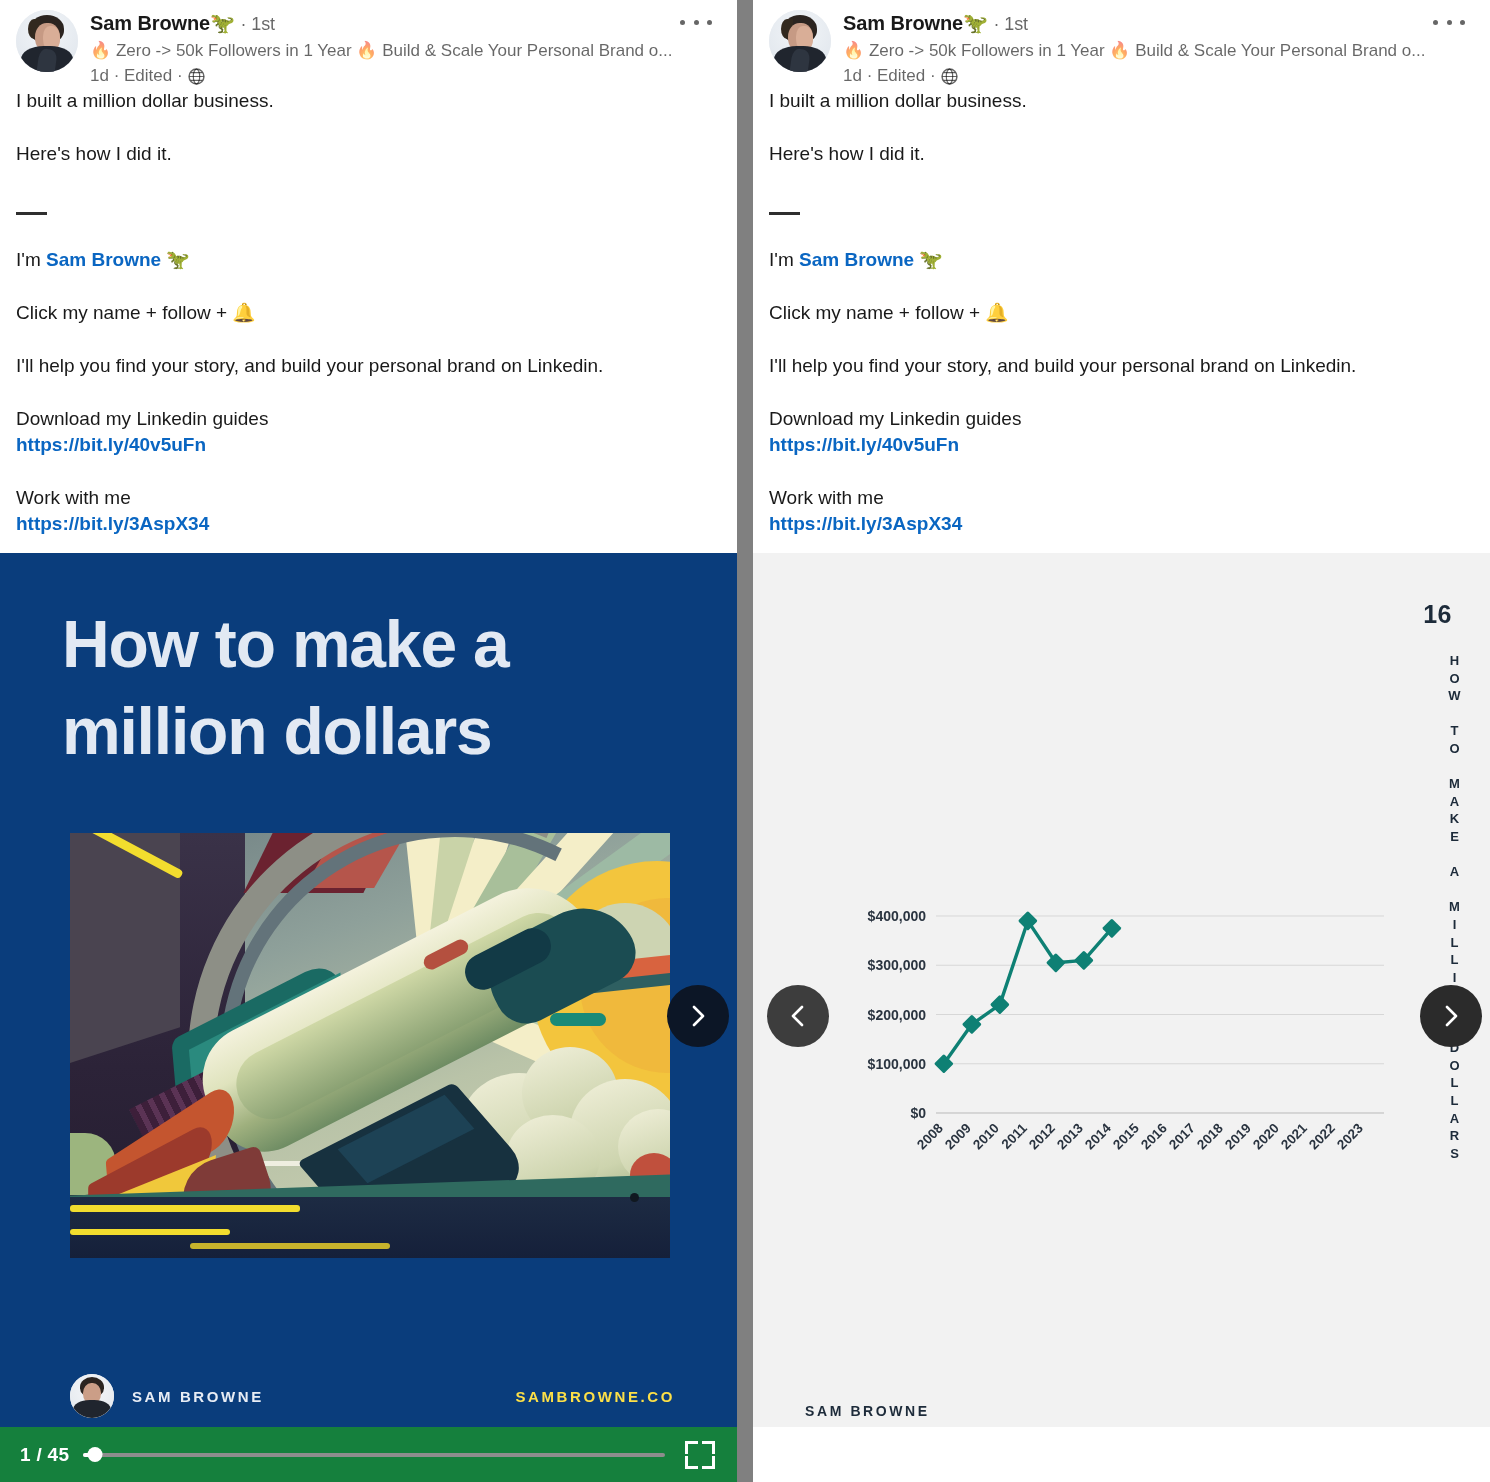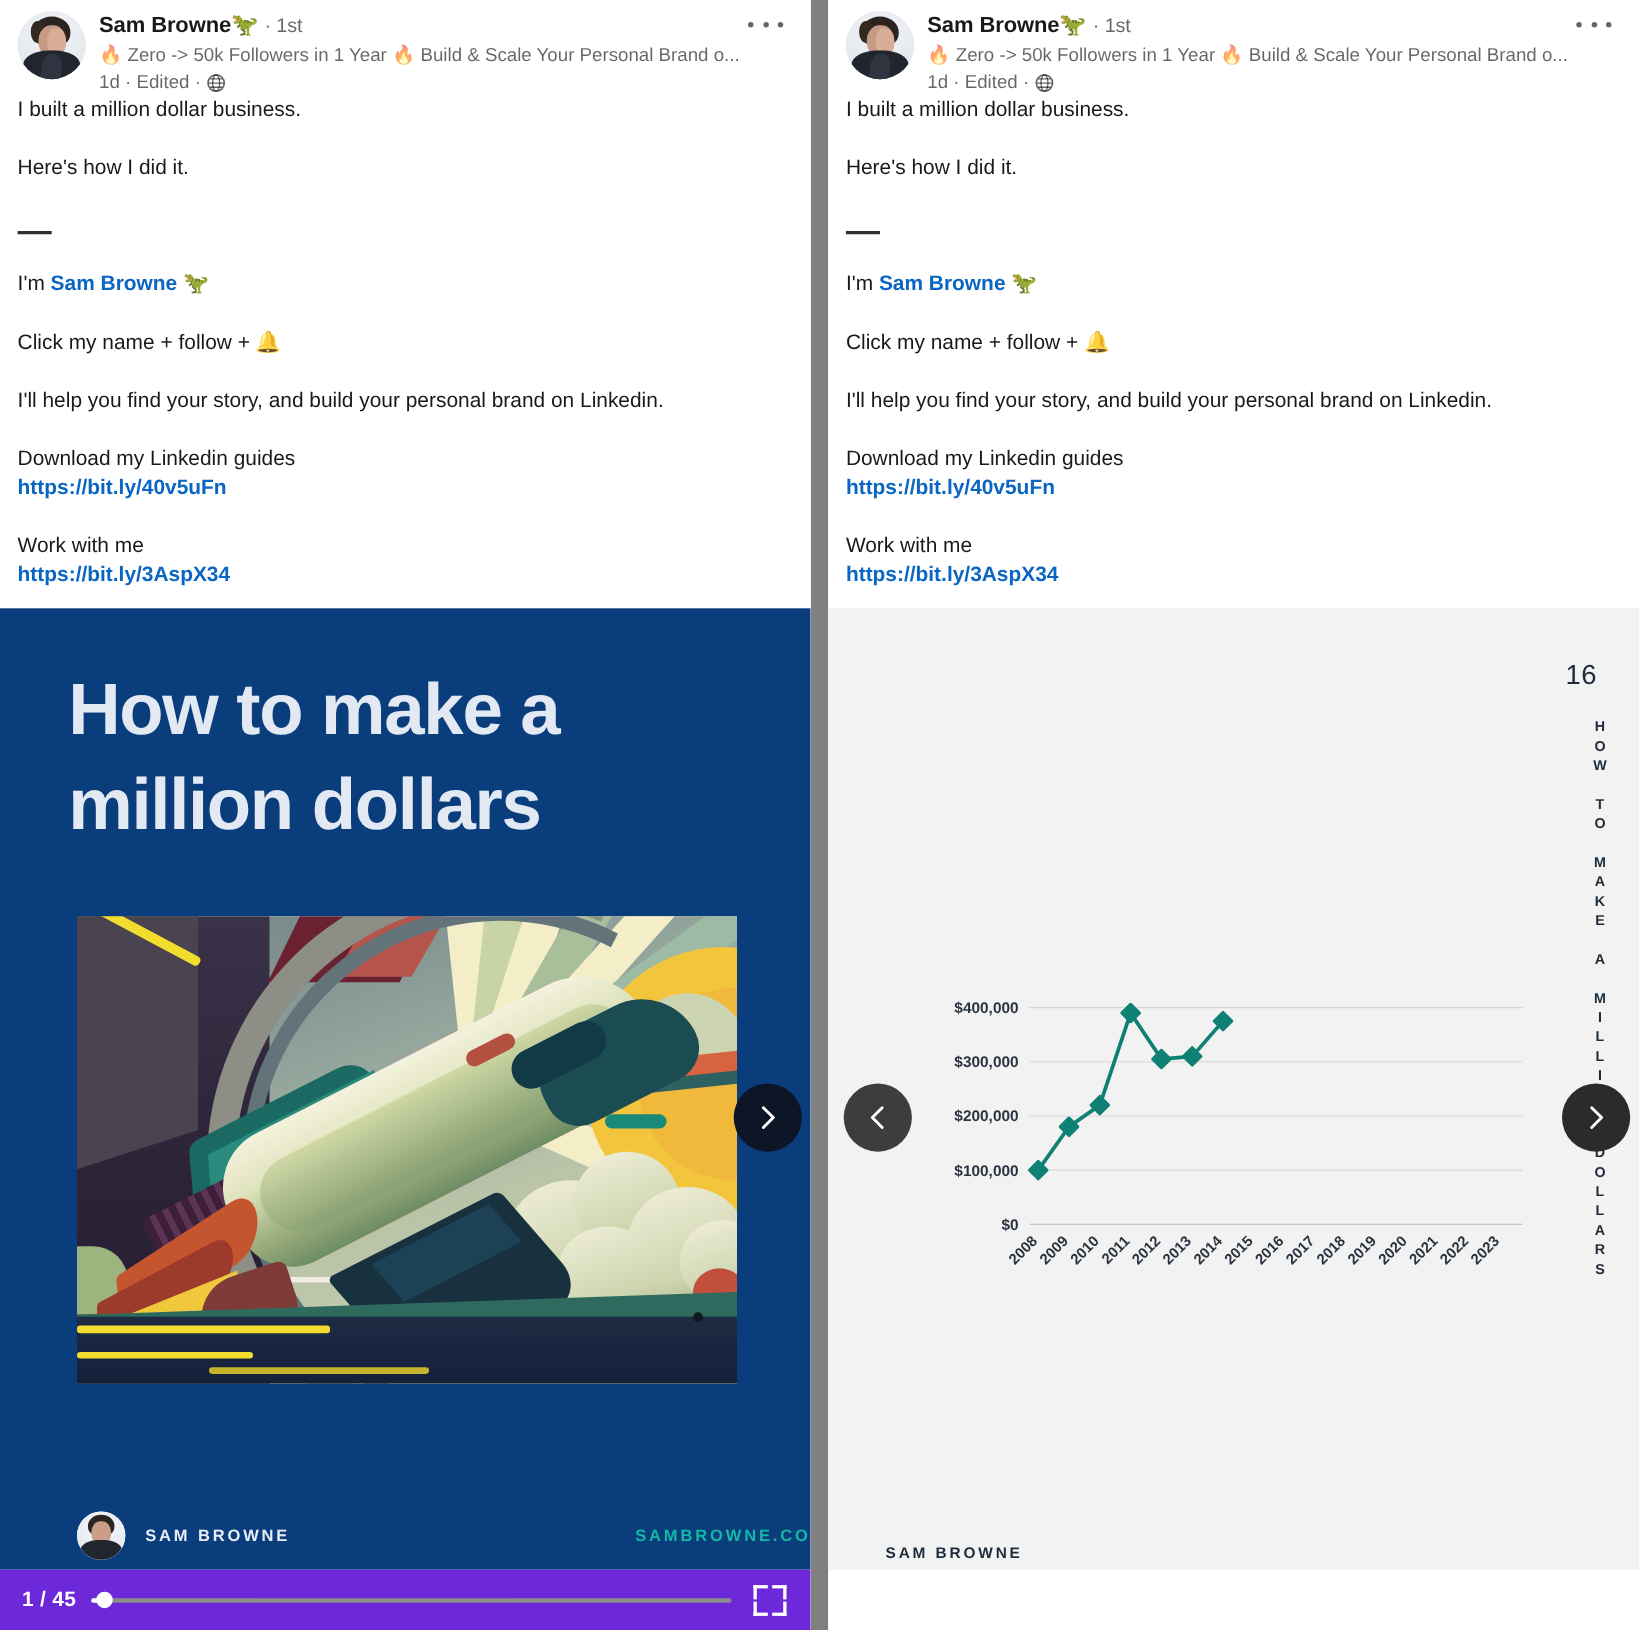--- a/index.html
+++ b/index.html
@@ -125,55 +125,55 @@
   .art-dot { left: 560px; top: 360px; width: 9px; height: 9px; background:#101820; border-radius:50%; }
 
   
   .slide-foot { position: absolute; left: 0; right: 0; bottom: 0; height: 62px; display: flex; align-items: center; }
   .sf-avatar { width: 44px; height: 44px; border-radius: 50%; margin-left: 70px; overflow: hidden; position: relative; background:#eef1f5; flex:0 0 44px; }
   .sf-avatar .av-bg { position:absolute; inset:0; background: radial-gradient(circle at 50% 34%, #f4f6f9 0%, #e6eaef 75%); }
   .sf-avatar .av-hair { position:absolute; left:10px; top:3px; width:24px; height:20px; border-radius:50% 50% 44% 44%; background:#2b2420; }
   .sf-avatar .av-face { position:absolute; left:13px; top:9px; width:18px; height:22px; border-radius:46% 46% 50% 50%; background:#cb9e87; }
   .sf-avatar .av-body { position:absolute; left:3px; top:26px; width:38px; height:22px; border-radius:44% 44% 0 0; background:#20252e; }
   .sf-name { margin-left: 18px; font-size: 15px; font-weight: 700; letter-spacing: 2.6px; color: #e8edf5; }
-  .sf-site { margin-left: auto; font-size: 15px; font-weight: 700; letter-spacing: 2.6px; color: #14b8a6; }
+  .sf-site { margin-left: auto; margin-right: 62px; font-size: 15px; font-weight: 700; letter-spacing: 2.6px; color: #fde047; }
 
   
   .nav-arrow {
     position: absolute; width: 62px; height: 62px; border-radius: 50%;
     display: flex; align-items: center; justify-content: center; cursor: pointer;
     top: 985px;
   }
   .nav-next-left { right: 8px; background: #0c1626; }
   .nav-prev-right { left: 14px; background: #3d3d3d; }
   .nav-next-right { right: 8px; background: #2b2b2b; }
   .nav-arrow svg { display: block; }
 
   
   .player {
     position: absolute; left: 0; right: 0; bottom: 0; height: 55px;
     display: flex; align-items: center; padding: 0 20px;
   }
-  .player-dark { background: #6d28d9; }
+  .player-dark { background: #15803d; }
   .player-gray { background: #3d3d3d; }
   .player-count { font-size: 19px; font-weight: 600; color: #ffffff; letter-spacing: 0.3px; white-space: nowrap; }
   .track { position: relative; flex: 1; height: 20px; margin: 0 18px 0 14px; display:flex; align-items:center; cursor: pointer; }
   .track-line { position: absolute; left: 0; right: 0; height: 4px; background: #8d8d8d; border-radius: 2px; }
   .track-fill { position: absolute; left: 0; height: 4px; background: #ffffff; border-radius: 2px; }
   .track-knob { position: absolute; width: 15px; height: 15px; border-radius: 50%; background: #ffffff; transform: translateX(-50%); }
   .fullscreen-btn { width: 34px; height: 34px; position: relative; cursor: pointer; flex: 0 0 34px; }
   .fullscreen-btn i { position: absolute; width: 13px; height: 13px; display:block; }
   .fs-tl { left: 2px; top: 3px; border-left: 3px solid #fff; border-top: 3px solid #fff; }
   .fs-tr { right: 2px; top: 3px; border-right: 3px solid #fff; border-top: 3px solid #fff; }
   .fs-bl { left: 2px; bottom: 3px; border-left: 3px solid #fff; border-bottom: 3px solid #fff; }
   .fs-br { right: 2px; bottom: 3px; border-right: 3px solid #fff; border-bottom: 3px solid #fff; }
 
   
   .slide-light { background: #f2f2f2; }
-  .page-num { position: absolute; right: 38px; top: 47px; font-size: 25px; font-weight: 400; color: #1d2b3a; letter-spacing: 0.5px; }
+  .page-num { position: absolute; right: 38px; top: 47px; font-size: 25px; font-weight: 700; color: #1d2b3a; letter-spacing: 0.5px; }
   .vert-title {
     position: absolute; right: 28px; top: 100px;
     font-size: 13px; font-weight: 700; letter-spacing: 2.6px; color: #1d2b3a;
     writing-mode: vertical-rl; text-orientation: upright; white-space: nowrap;
   }
   .chart-wrap { position: absolute; left: 95px; top: 355px; width: 545px; height: 290px; }
   .chart-svg { display: block; }
   .slide-foot-light { position: absolute; left: 52px; bottom: 8px; font-size: 14px; font-weight: 700; letter-spacing: 2.6px; color: #1d2b3a; }
 </style>
 </head>

